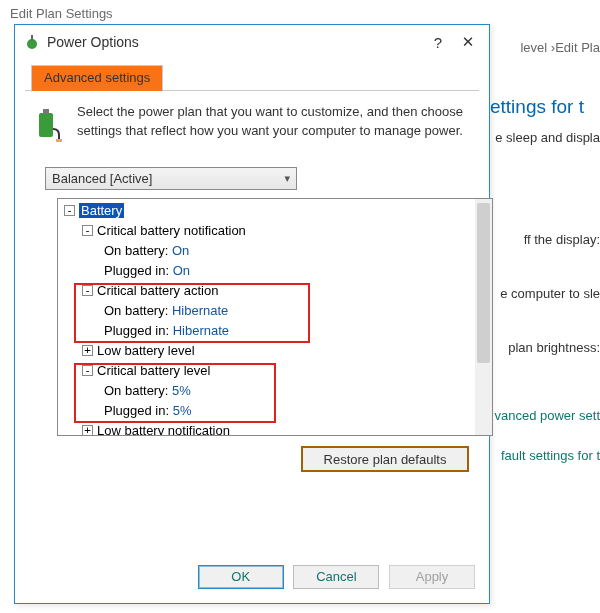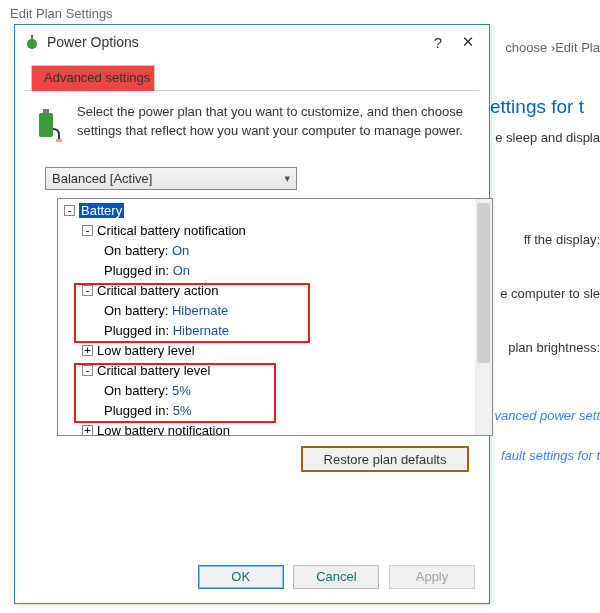--- a/index.html
+++ b/index.html
@@ -7,41 +7,41 @@
 
 .outer-title { padding: 6px 10px 4px 10px; color: #6a6a6a; font-size: 13px; }
 .back-arrow { position: absolute; left: 20px; top: 40px; font-size: 18px; color: #555; }
 
 .bg-breadcrumb { position: absolute; right: 0; top: 40px; color: #666; font-size: 13px; white-space: nowrap; }
 .bg-breadcrumb .sep::after { content: " \203A "; }
 
 .bg-heading { position: absolute; right: 16px; top: 96px; color: #0066b3; font-size: 19px; white-space: nowrap; }
 .bg-sub { position: absolute; right: 0; top: 130px; color: #333; white-space: nowrap; }
 .bg-row { position: absolute; right: 0; color: #333; white-space: nowrap; }
-.bg-link { position: absolute; right: 0; color: #3b82f6; white-space: nowrap; font-style: italic; }
+.bg-link { position: absolute; right: 0; color: #0f766e; white-space: nowrap; }
 
 .dialog {
   position: absolute;
   left: 14px; top: 24px;
   width: 476px; height: 580px;
   background: #fff;
   border: 1px solid #2a87c7;
   box-shadow: 2px 2px 6px rgba(0,0,0,0.1);
 }
 .dlg-titlebar { height: 34px; display: flex; align-items: center; padding: 0 6px 0 8px; }
 .dlg-icon { width: 18px; height: 18px; margin-right: 6px; display:inline-flex; align-items:center; justify-content:center; }
 .dlg-title { flex: 1; color: #333; font-size: 14px; }
 .dlg-help { width: 30px; text-align: center; color: #333; font-size: 15px; }
 .dlg-close { width: 30px; text-align: center; color: #333; font-size: 15px; }
 
 .tab-strip { position: relative; height: 28px; margin: 4px 10px 0 10px; border-bottom: 1px solid #c9c9c9; }
 .tab {
   position: absolute; left: 6px; top: 2px; height: 27px;
-  padding: 4px 4px 0 12px;
-  background: #ef4444;
+  padding: 4px 12px 0 12px;
+  background: #f97316;
   border: 1px solid #c9c9c9; border-bottom: 1px solid #fff;
   color: #333;
 }
 
 .body-area { padding: 12px 20px 8px 16px; }
 .intro { display: flex; gap: 12px; }
 .intro-icon { width: 34px; height: 40px; flex: 0 0 34px; }
 .intro-text { color: #333; line-height: 1.45; }
 
 .plan-select {
@@ -87,21 +87,21 @@
 .btn.disabled { color:#a0a0a0; border-color:#d0d0d0; }
 
 svg { display:block; }
 </style>
 </head>
 <body>
 
 <div class="outer-title">Edit Plan Settings</div>
 <div class="back-arrow">←</div>
 <div class="bg-breadcrumb">
-  <span>choose</span><span class="sep"></span><span>Edit Pla</span>
+  <span>level</span><span class="sep"></span><span>Edit Pla</span>
 </div>
 <div class="bg-heading">settings for t</div>
 <div class="bg-sub">e sleep and displa</div>
 <div class="bg-row" style="top:232px">ff the display:</div>
 <div class="bg-row" style="top:286px">e computer to sle</div>
 <div class="bg-row" style="top:340px">plan brightness:</div>
 <div class="bg-link" style="top:408px">vanced power sett</div>
 <div class="bg-link" style="top:448px">fault settings for t</div>
 
 <div class="dialog">

